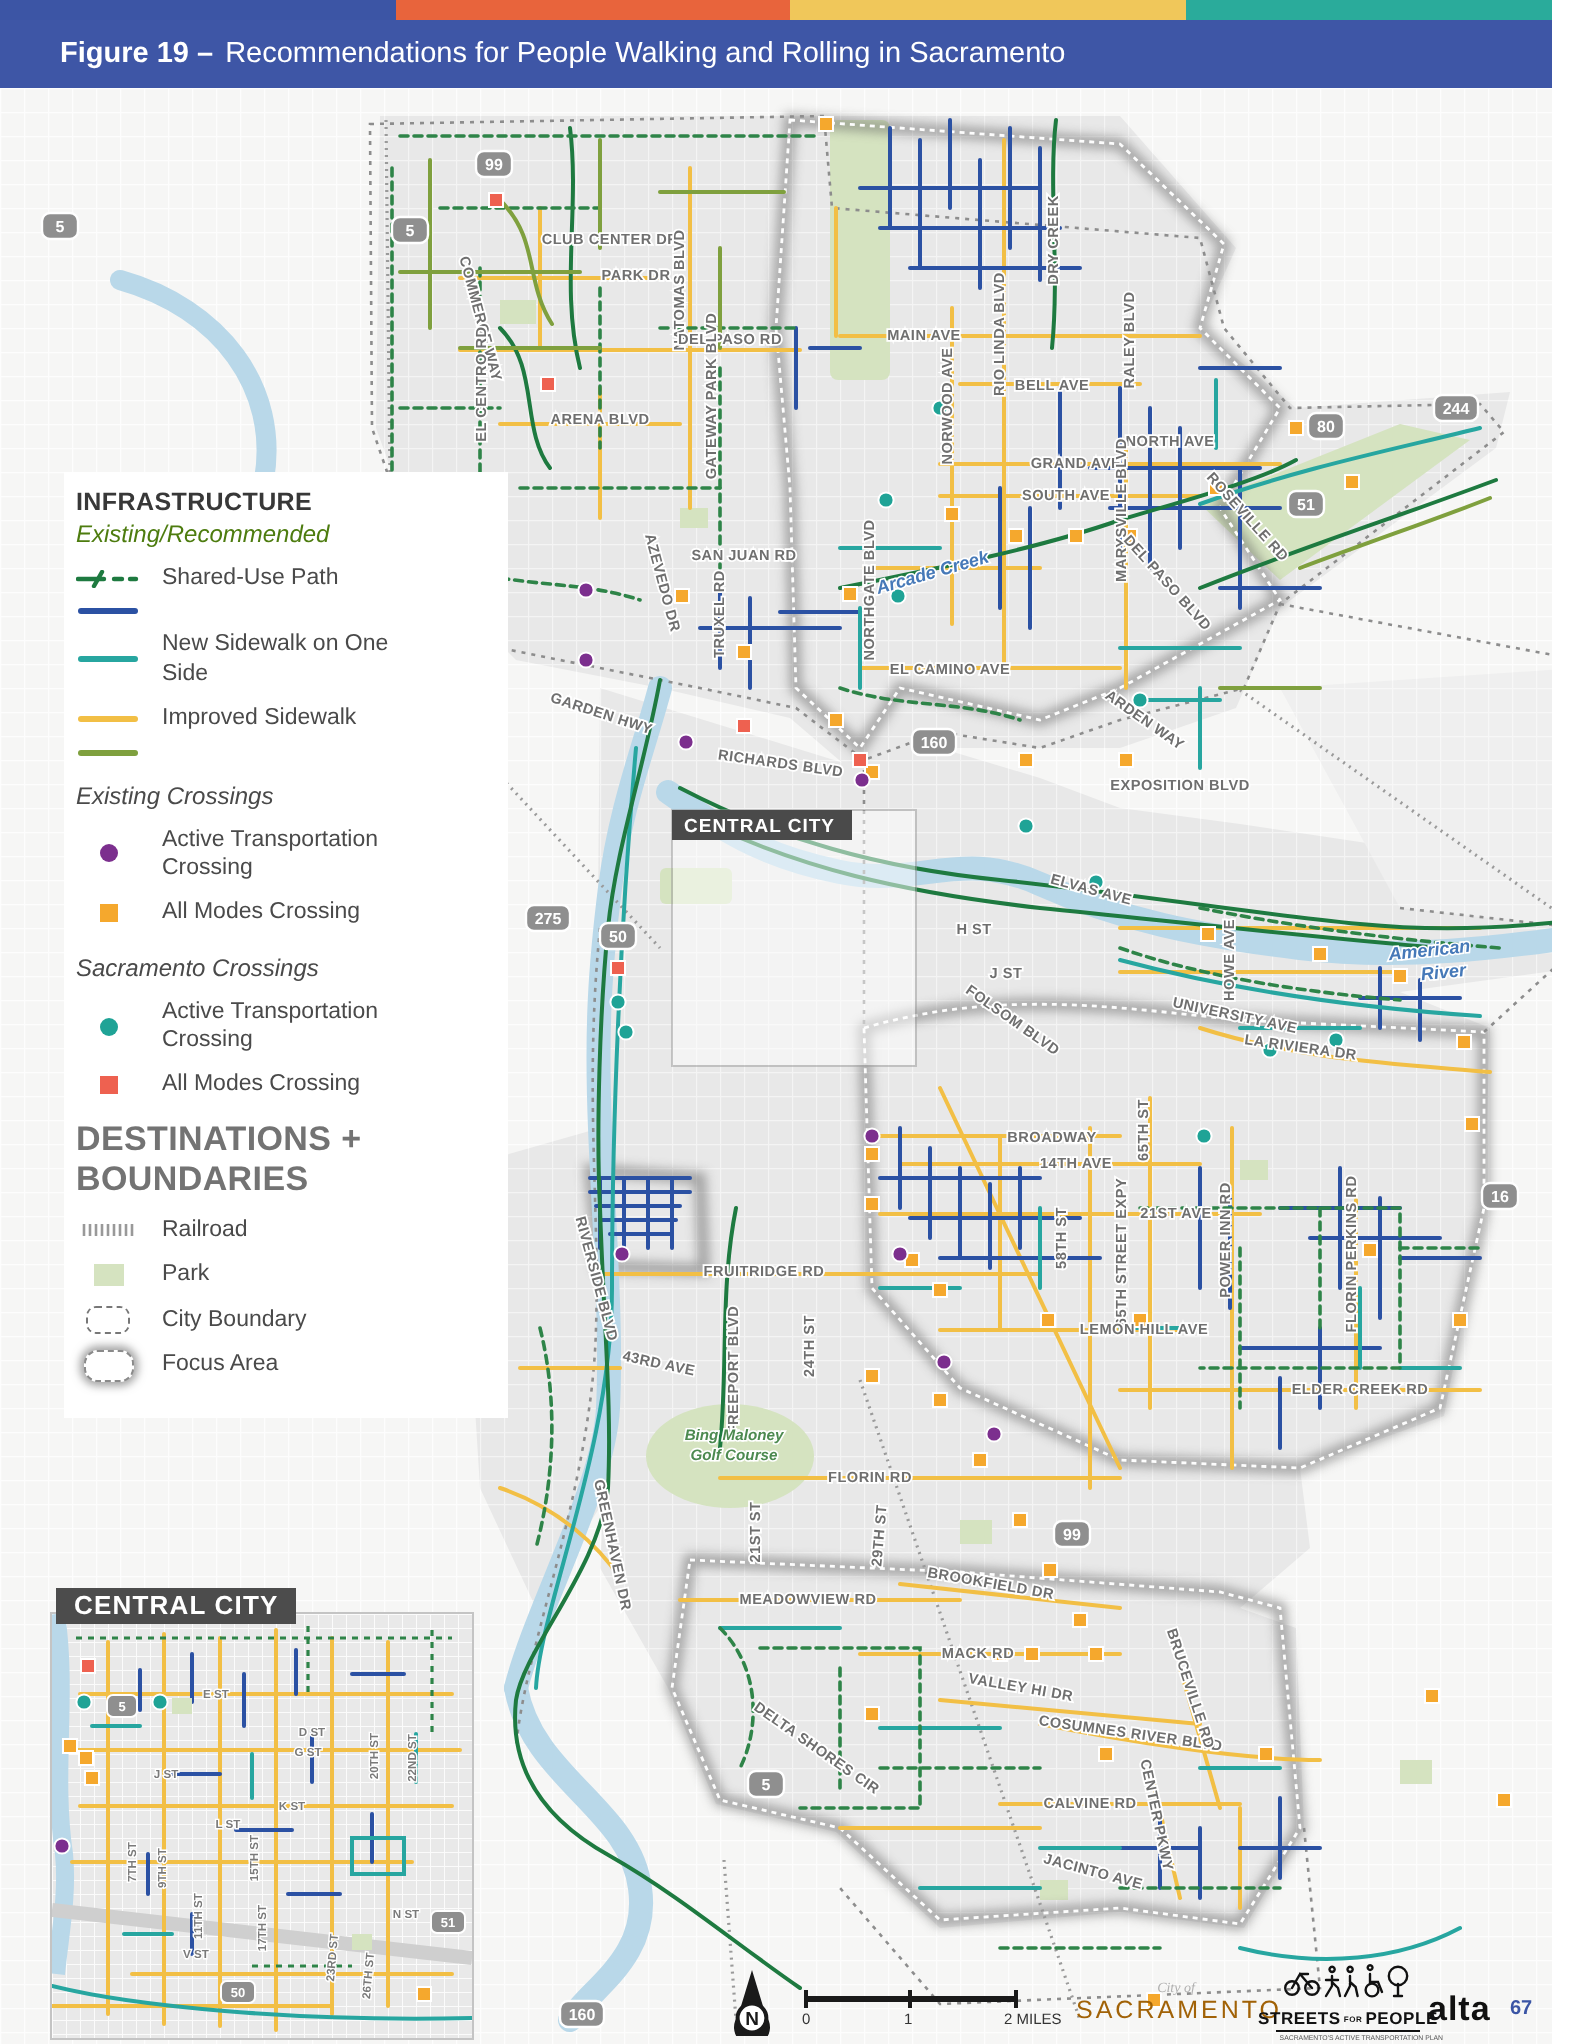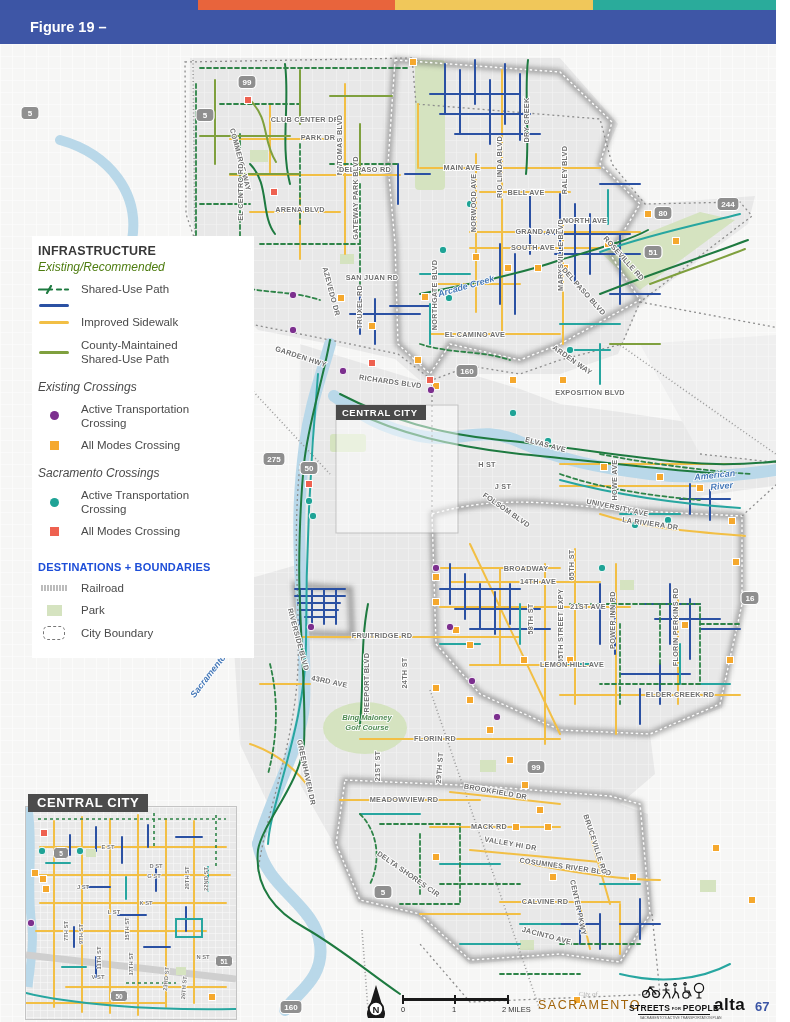--- a/index.html
+++ b/index.html
@@ -26,21 +26,21 @@
   .cc-box text{fill:#fff;font:bold 9.5px "Liberation Sans",sans-serif;letter-spacing:.5px}
   .xq{fill:#f5a82d;stroke:#fff;stroke-width:1}
   .xr{fill:#ee6150;stroke:#fff;stroke-width:1}
   .xp{fill:#7c2f8e;stroke:#fff;stroke-width:1}
   .xt{fill:#1fa396;stroke:#fff;stroke-width:1}
   
   .legend{position:absolute;left:32px;top:236px;width:216px;background:#fff;padding:8px 0 10px 6px;z-index:5}
   .leg-h{font-weight:bold;font-size:12.5px;color:#383838;letter-spacing:.2px}
   .leg-sub{font-style:italic;font-size:12px;color:#4d7c0f;margin:2px 0 6px}
   .leg-sec{font-style:italic;font-size:12px;color:#4a4a4a;margin:13px 0 4px}
-  .leg-h2{font-weight:bold;font-size:11px;color:#1d4ed8;margin-top:22px;letter-spacing:.2px}
+  .leg-h2{font-weight:bold;font-size:17px;color:#737373;margin-top:10px;letter-spacing:.2px}
   .leg-row{display:flex;margin:8px 0;color:#4a4a4a;font-size:11.5px;line-height:1.25}
   .leg-ic{width:32px;margin-right:11px;flex:none;display:flex;justify-content:center;align-items:center}
   .sw{width:30px;height:3px;border-radius:2px}
   .dot{width:9px;height:9px;border-radius:50%}
   .sq{width:9px;height:9px}
   .park-ic{width:15px;height:11px;background:#d5e3c0}
   .cb-ic{width:20px;height:12px;border:1.6px dashed #777;border-radius:5px}
   .focus-ic{width:23px;height:14px;border:1.6px dashed #8a8a8a;border-radius:7px;
             box-shadow:0 0 4px 2px rgba(85,85,85,.55);background:#fff}
   
@@ -65,36 +65,37 @@
   .saclogo{position:absolute;left:538px;top:990px;width:100px;text-align:center;z-index:5}
   .saclogo .pre{font-family:"Liberation Serif",serif;font-style:italic;font-size:7px;color:#b0b0b0}
   .saclogo .name{font-size:12.5px;color:#a16207;letter-spacing:1.5px}
   .splogo{position:absolute;left:638px;top:982px;width:72px;text-align:center;z-index:5}
   .splogo .words{display:flex;align-items:center;justify-content:center;font-weight:bold;font-size:8.5px;
       color:#111;letter-spacing:.3px;border-bottom:1px solid #111;padding-bottom:1px}
   .splogo .mid{font-size:4px;margin:0 1.5px}
   .splogo .tag{font-size:3.6px;color:#555;margin-top:1px;white-space:nowrap;transform:scale(.95)}
   .altalogo{position:absolute;left:714px;top:995px;font-weight:bold;font-size:17px;color:#111;
       letter-spacing:.5px;z-index:5}
-  .pageno{position:absolute;left:755px;top:999px;font-weight:bold;font-size:13px;color:#3b55a5;z-index:5}
+  .pageno{position:absolute;left:755px;top:999px;font-weight:bold;font-size:10px;color:#3b55a5;z-index:5}
 </style>
 </head>
 <body>
 
 <div class="page">
 
   <div class="stripe">
     <span style="background:#3c55a5"></span>
     <span style="background:#e8643c"></span>
     <span style="background:#f0c75a"></span>
     <span style="background:#2aab9b"></span>
   </div>
 
   <div class="hdr">
     <span class="fig">Figure 19 –</span>
+    <span>Recommendations for People Walking and Rolling in Sacramento</span>
   </div>
 
   <svg class="mapsvg" width="790" height="978" viewBox="0 0 790 978">
     <defs>
       <pattern id="g1" width="12" height="12" patternUnits="userSpaceOnUse">
         <path d="M0,0 H12 M0,0 V12" stroke="#ffffff" stroke-width="1.2" fill="none"></path>
       </pattern>
       <pattern id="g2" width="7" height="7" patternUnits="userSpaceOnUse">
         <path d="M0,0 H7 M0,0 V7" stroke="#ffffff" stroke-width="1" fill="none"></path>
       </pattern>
@@ -588,29 +589,34 @@
       </span>
       <span>Shared-Use Path</span>
     </div>
     <div class="leg-row">
       <span class="leg-ic">
           <span class="sw" style="background:#2b51a3"></span>
         </span>
     </div>
     <div class="leg-row">
       <span class="leg-ic">
+          <span class="sw" style="background:#27a6a0"></span>
+        </span>
+      <span style="max-width:120px">New Sidewalk on One Side</span>
+    </div>
+    <div class="leg-row">
+      <span class="leg-ic">
           <span class="sw" style="background:#f2bf45"></span>
         </span>
       <span>Improved Sidewalk</span>
     </div>
     <div class="leg-row">
       <span class="leg-ic">
           <span class="sw" style="background:#7fa03e"></span>
         </span>
-      <span style="max-width:130px">County-Maintained Shared-Use Path</span>
     </div>
 
     <div class="leg-sec">Existing Crossings</div>
     <div class="leg-row">
       <span class="leg-ic">
           <span class="dot" style="background:#7c2f8e"></span>
         </span>
       <span style="max-width:130px">Active Transportation Crossing</span>
     </div>
     <div class="leg-row">
@@ -657,20 +663,26 @@
       <span class="leg-ic">
           <span class="park-ic"></span>
         </span>
       <span>Park</span>
     </div>
     <div class="leg-row">
       <span class="leg-ic">
           <span class="cb-ic"></span>
         </span>
       <span>City Boundary</span>
+    </div>
+    <div class="leg-row">
+      <span class="leg-ic">
+          <span class="focus-ic"></span>
+        </span>
+      <span>Focus Area</span>
     </div>
   </div>
 
   <div class="inset-title">CENTRAL CITY</div>
   <div class="inset">
     <svg width="210" height="212" viewBox="0 0 210 212">
       <rect width="210" height="212" fill="#e9e9e9"></rect>
       <rect width="210" height="212" fill="url(#g2)" opacity=".8"></rect>
       <path d="M2,0 C8,40 0,80 6,120 C8,140 4,160 2,180" stroke="#b9d8e9" stroke-width="9" fill="none"></path>
       <path d="M0,148 L210,172" stroke="#cfcfcf" stroke-width="7" fill="none"></path>

